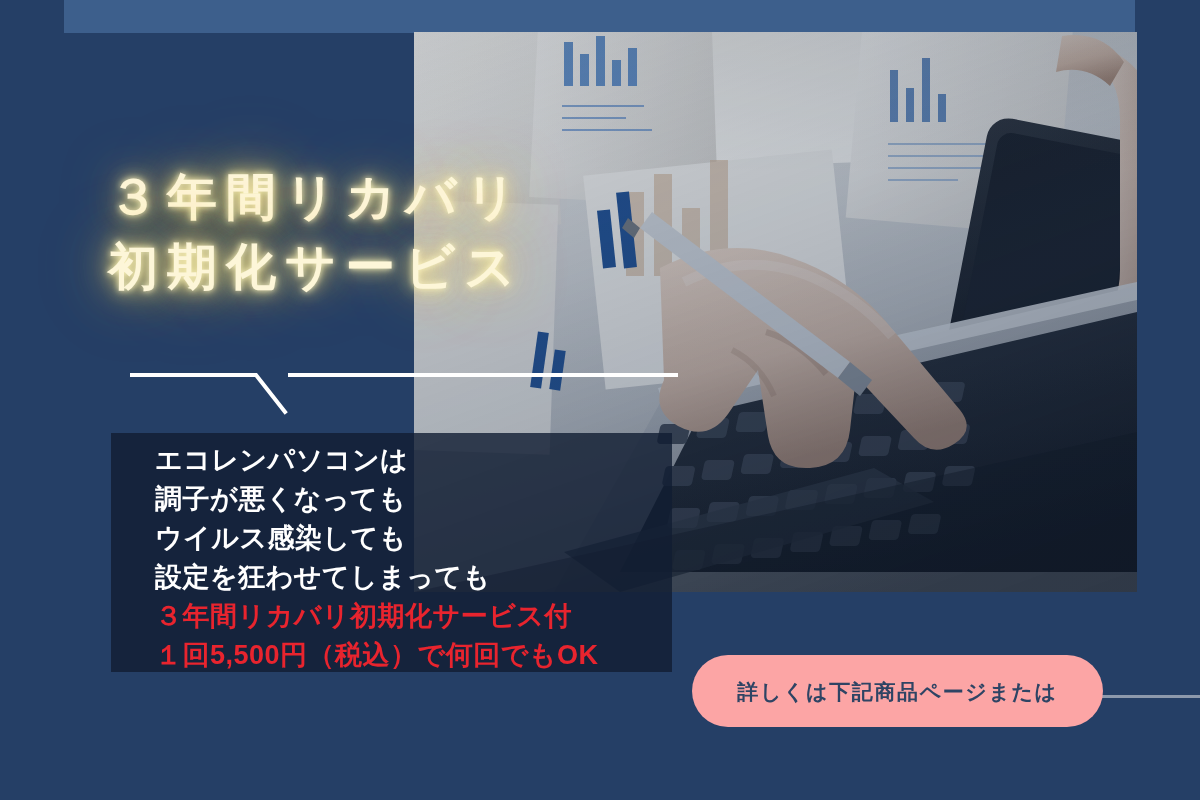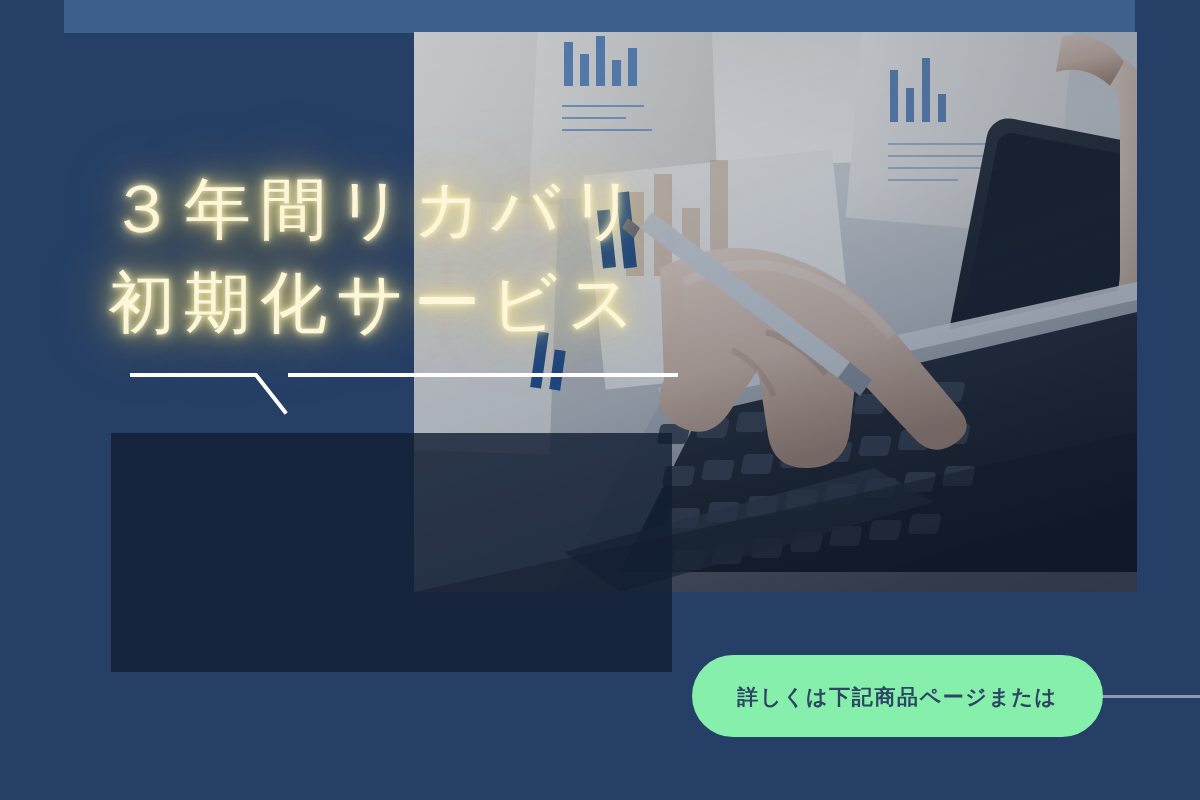--- a/index.html
+++ b/index.html
@@ -53,22 +53,22 @@
     pointer-events: none;
   }
 
   
   #headline {
     position: absolute;
     left: 108px;
     top: 162px;
     width: 760px;
     color: #fdf6d8;
-    font-size: 67px;
-    font-weight: 400;
+    font-size: 50px;
+    font-weight: 700;
     line-height: 1.40;
     letter-spacing: 9px;
     white-space: nowrap;
     text-shadow:
        0 0 6px rgba(255,248,196,0.98),
        0 0 16px rgba(255,236,140,0.92),
        0 0 34px rgba(255,224,105,0.80),
        0 0 60px rgba(250,206,70,0.55),
        0 0 96px rgba(240,190,50,0.32);
   }
@@ -121,23 +121,23 @@
     top: 695px;
     width: 107px;
     height: 3px;
     background: #8d99ac;
   }
   #callout-pill {
     position: absolute;
     left: 692px;
     top: 655px;
     width: 411px;
-    height: 82px;
+    height: 72px;
     border-radius: 41px;
-    background: #86efac;
+    background: #fca5a5;
     display: flex;
     flex-direction: column;
     align-items: center;
     justify-content: center;
   }
   #callout-pill .pill-line {
     display: block;
     color: #2e4464;
     font-size: 21px;
     font-weight: 700;
@@ -329,19 +329,27 @@
     <span class="hl-line">３年間リカバリ</span>
     <span class="hl-line">初期化サービス</span>
   </div>
 
   <svg id="rule" viewBox="0 0 580 70">
     <path d="M12 15 H136 L165 52" fill="none" stroke="#ffffff" stroke-width="4" stroke-linecap="square" stroke-linejoin="miter"></path>
     <path d="M170 15 H556" fill="none" stroke="#ffffff" stroke-width="4" stroke-linecap="square"></path>
   </svg>
 
   <div id="message-panel"></div>
+  <div id="message-text">
+    <span class="msg-line">エコレンパソコンは</span>
+    <span class="msg-line">調子が悪くなっても</span>
+    <span class="msg-line">ウイルス感染しても</span>
+    <span class="msg-line">設定を狂わせてしまっても</span>
+    <span class="msg-line accent">３年間リカバリ初期化サービス付</span>
+    <span class="msg-line accent">１回5,500円（税込）で何回でもOK</span>
+  </div>
 
   <div id="callout-line"></div>
   <div id="callout-pill">
     <span class="pill-line">詳しくは下記商品ページまたは</span>
   </div>
 
 </div>
 
 </body></html>

